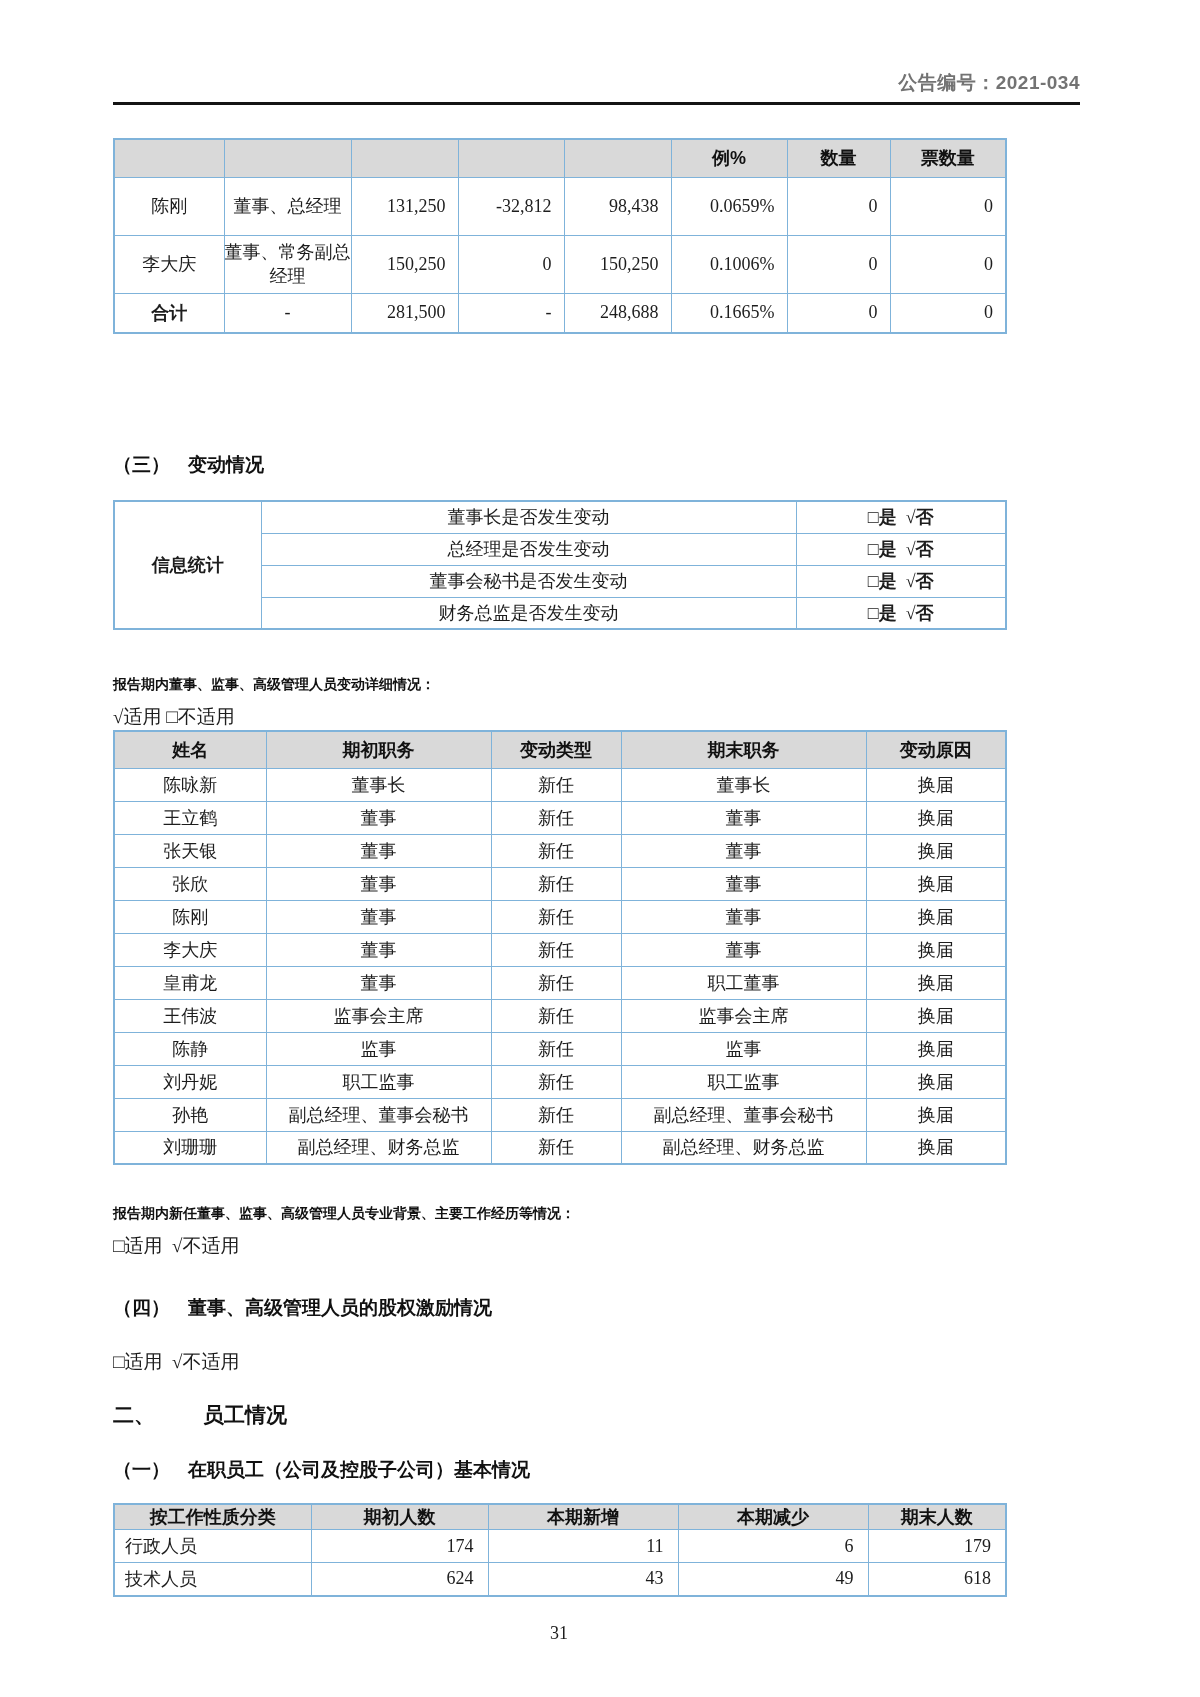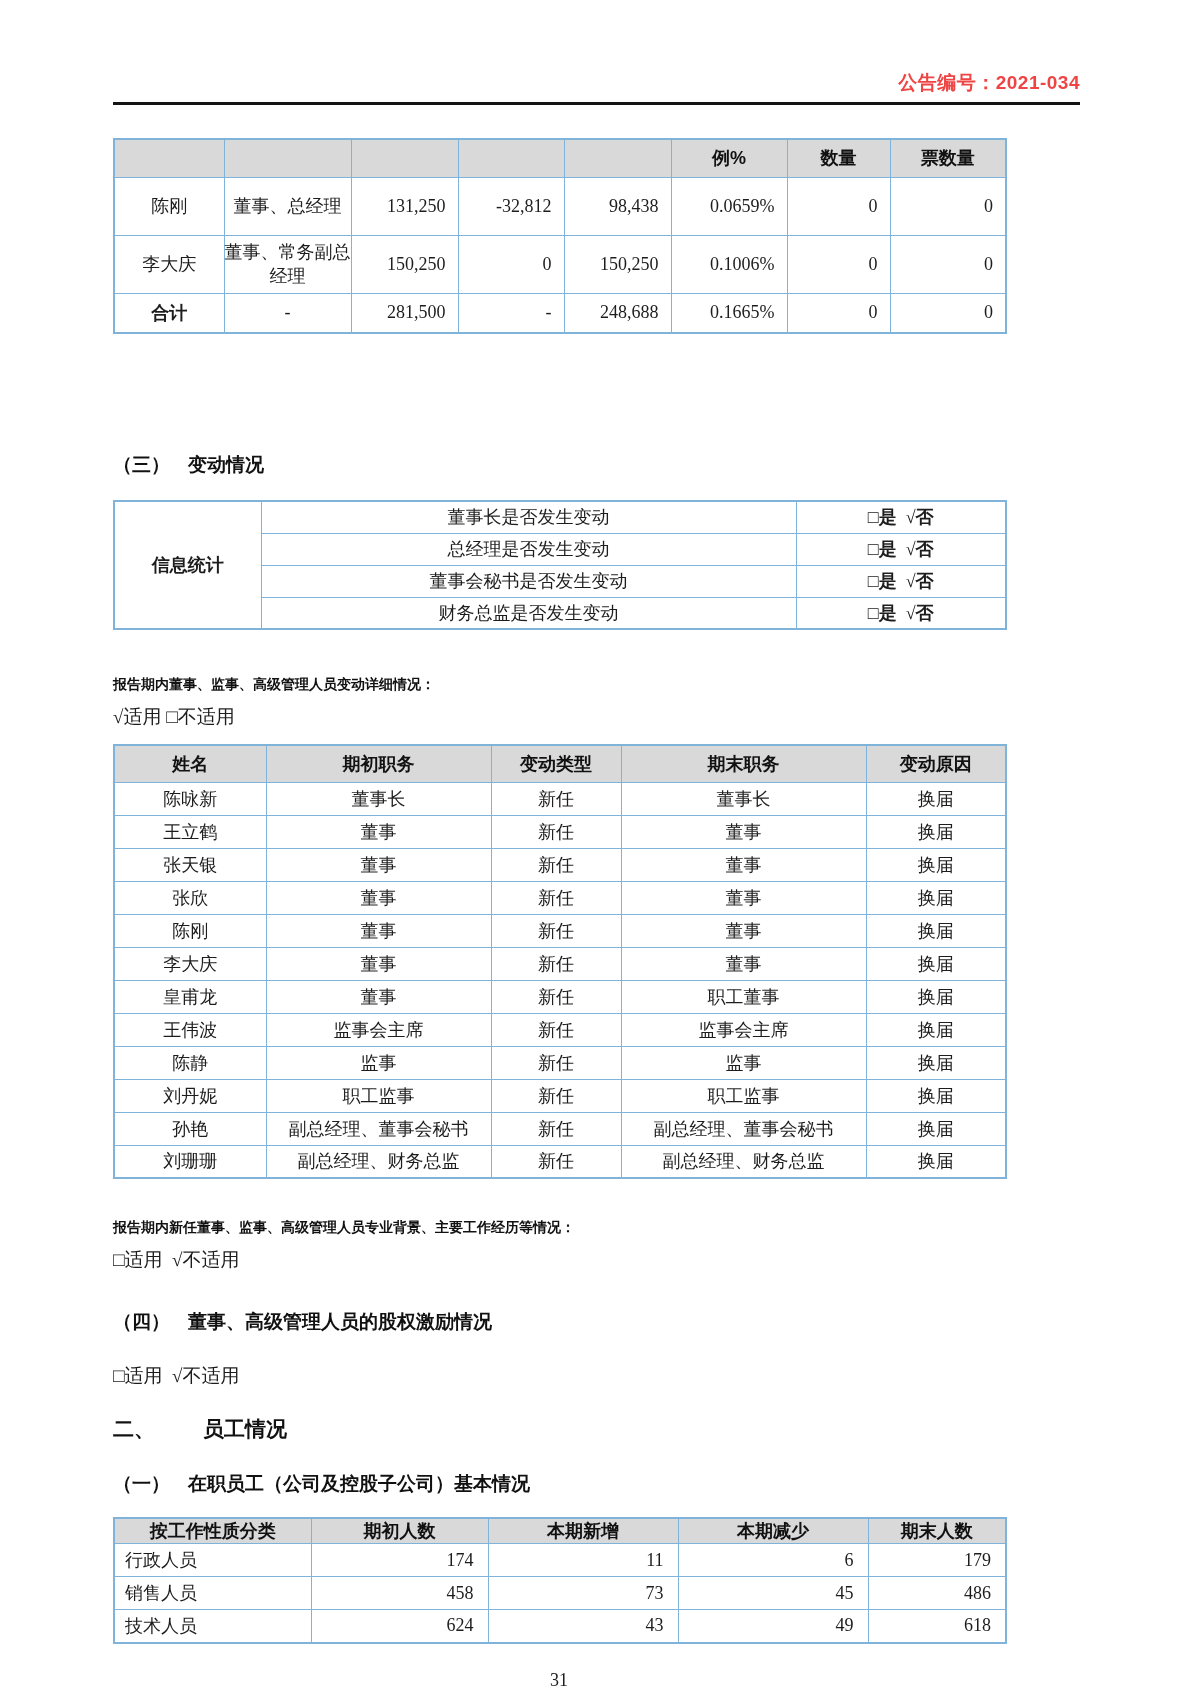--- a/index.html
+++ b/index.html
@@ -8,21 +8,21 @@
     width:1200px; height:1697px; position:relative;
     background:#ffffff;
     font-family:"Liberation Serif", serif;
     color:#1d1d1d;
     overflow:hidden;
   }
   .header-area { margin:70px 0 0 113px; width:967px; }
   .doc-no {
     text-align:right;
     font-family:"Liberation Sans", sans-serif;
-    font-weight:700; font-size:19px; color:#ef4444;
+    font-weight:700; font-size:19px; color:#737373;
     letter-spacing:0.5px;
   }
   .header-rule { margin-top:6px; height:3px; background:#141414; }
 
   .content { margin-left:113px; width:892px; }
 
   table {
     border-collapse:collapse; table-layout:fixed; width:892px;
     font-size:18px;
   }
@@ -59,21 +59,21 @@
   .t2 td.answer { white-space:pre;font-weight:bold; }
 
   .bold-para {
     margin-top:46px;
     font-family:"Liberation Sans", sans-serif;
     font-weight:700; font-size:14px; color:#111;
   }
   .applicability { margin-top:10px; font-size:19px; white-space:pre; }
 
   
-  .t3 { margin-top:14px; }
+  .t3 { }
   .t3 th { height:37px; }
   .t3 td { height:33px; }
 
   .bold-para2 { margin-top:40px; }
   .h-sec4 { margin-top:36px; }
   .app-sec4 { margin-top:28px; }
 
   .h-sec2 { margin-top:26px; font-size:21px; }
   .h-sec2 .sec-num { width:90px; }
   .h-sec21 { margin-top:28px; }
@@ -329,27 +329,20 @@
       <th>期末人数</th>
     </tr>
     <tr>
       <td class="cat">行政人员</td>
       <td class="num">174</td>
       <td class="num">11</td>
       <td class="num">6</td>
       <td class="num">179</td>
     </tr>
     <tr>
-      <td class="cat">销售人员</td>
-      <td class="num">458</td>
-      <td class="num">73</td>
-      <td class="num">45</td>
-      <td class="num">486</td>
-    </tr>
-    <tr>
       <td class="cat">技术人员</td>
       <td class="num">624</td>
       <td class="num">43</td>
       <td class="num">49</td>
       <td class="num">618</td>
     </tr>
   </tbody>
     </table>
 
   <div class="page-number">31</div>

